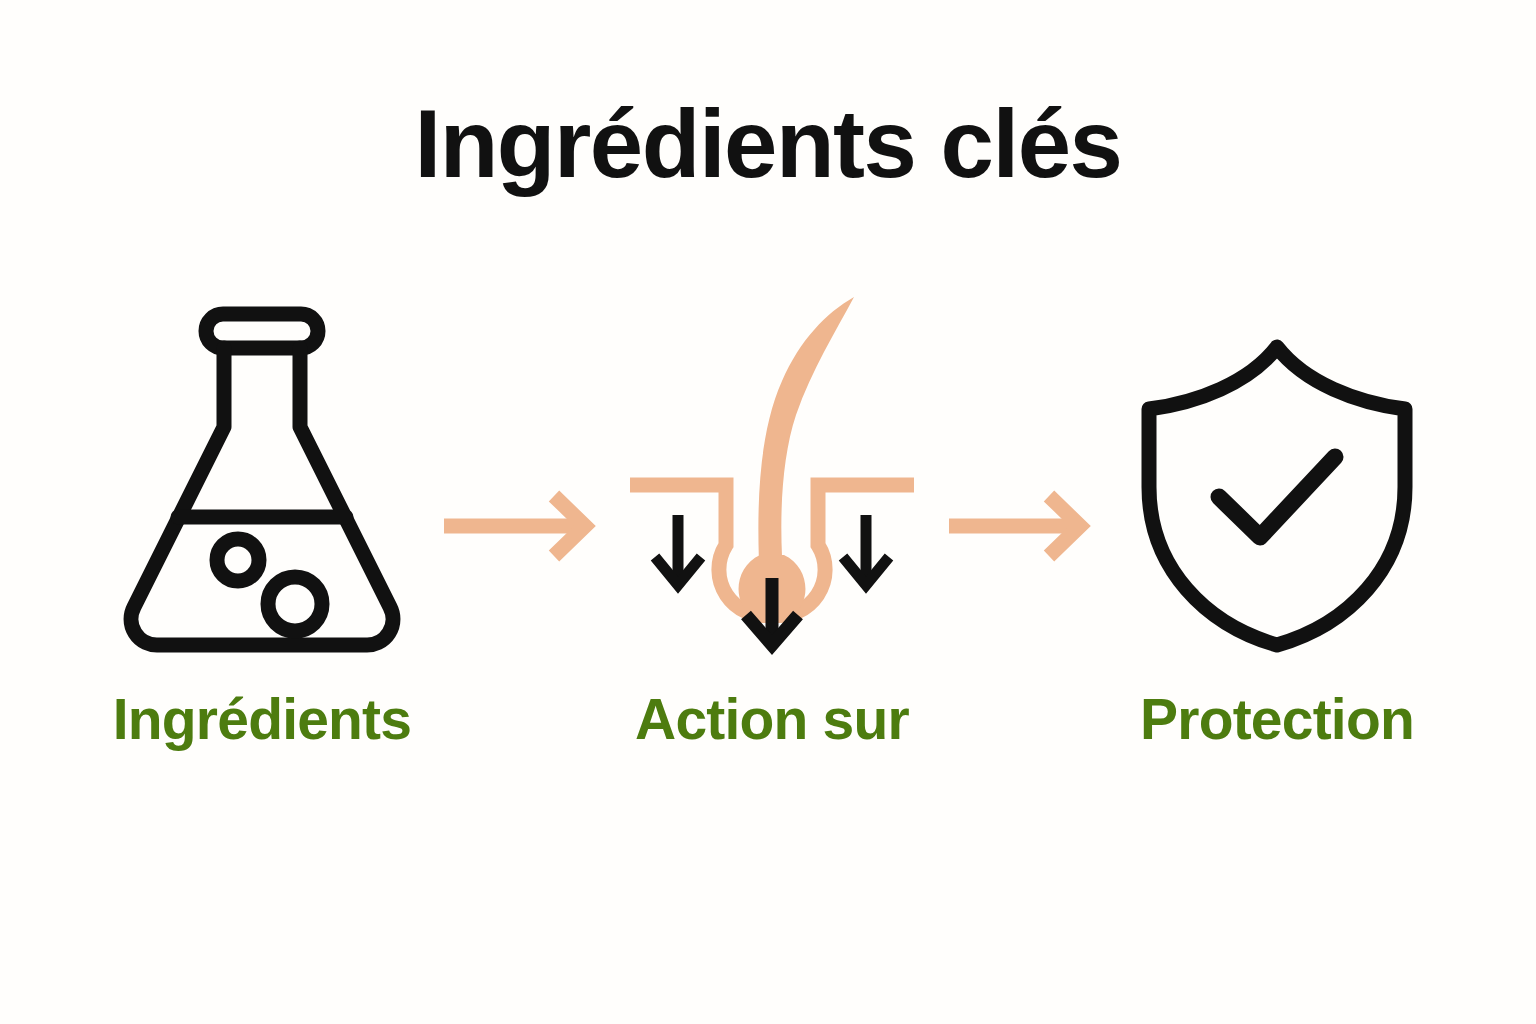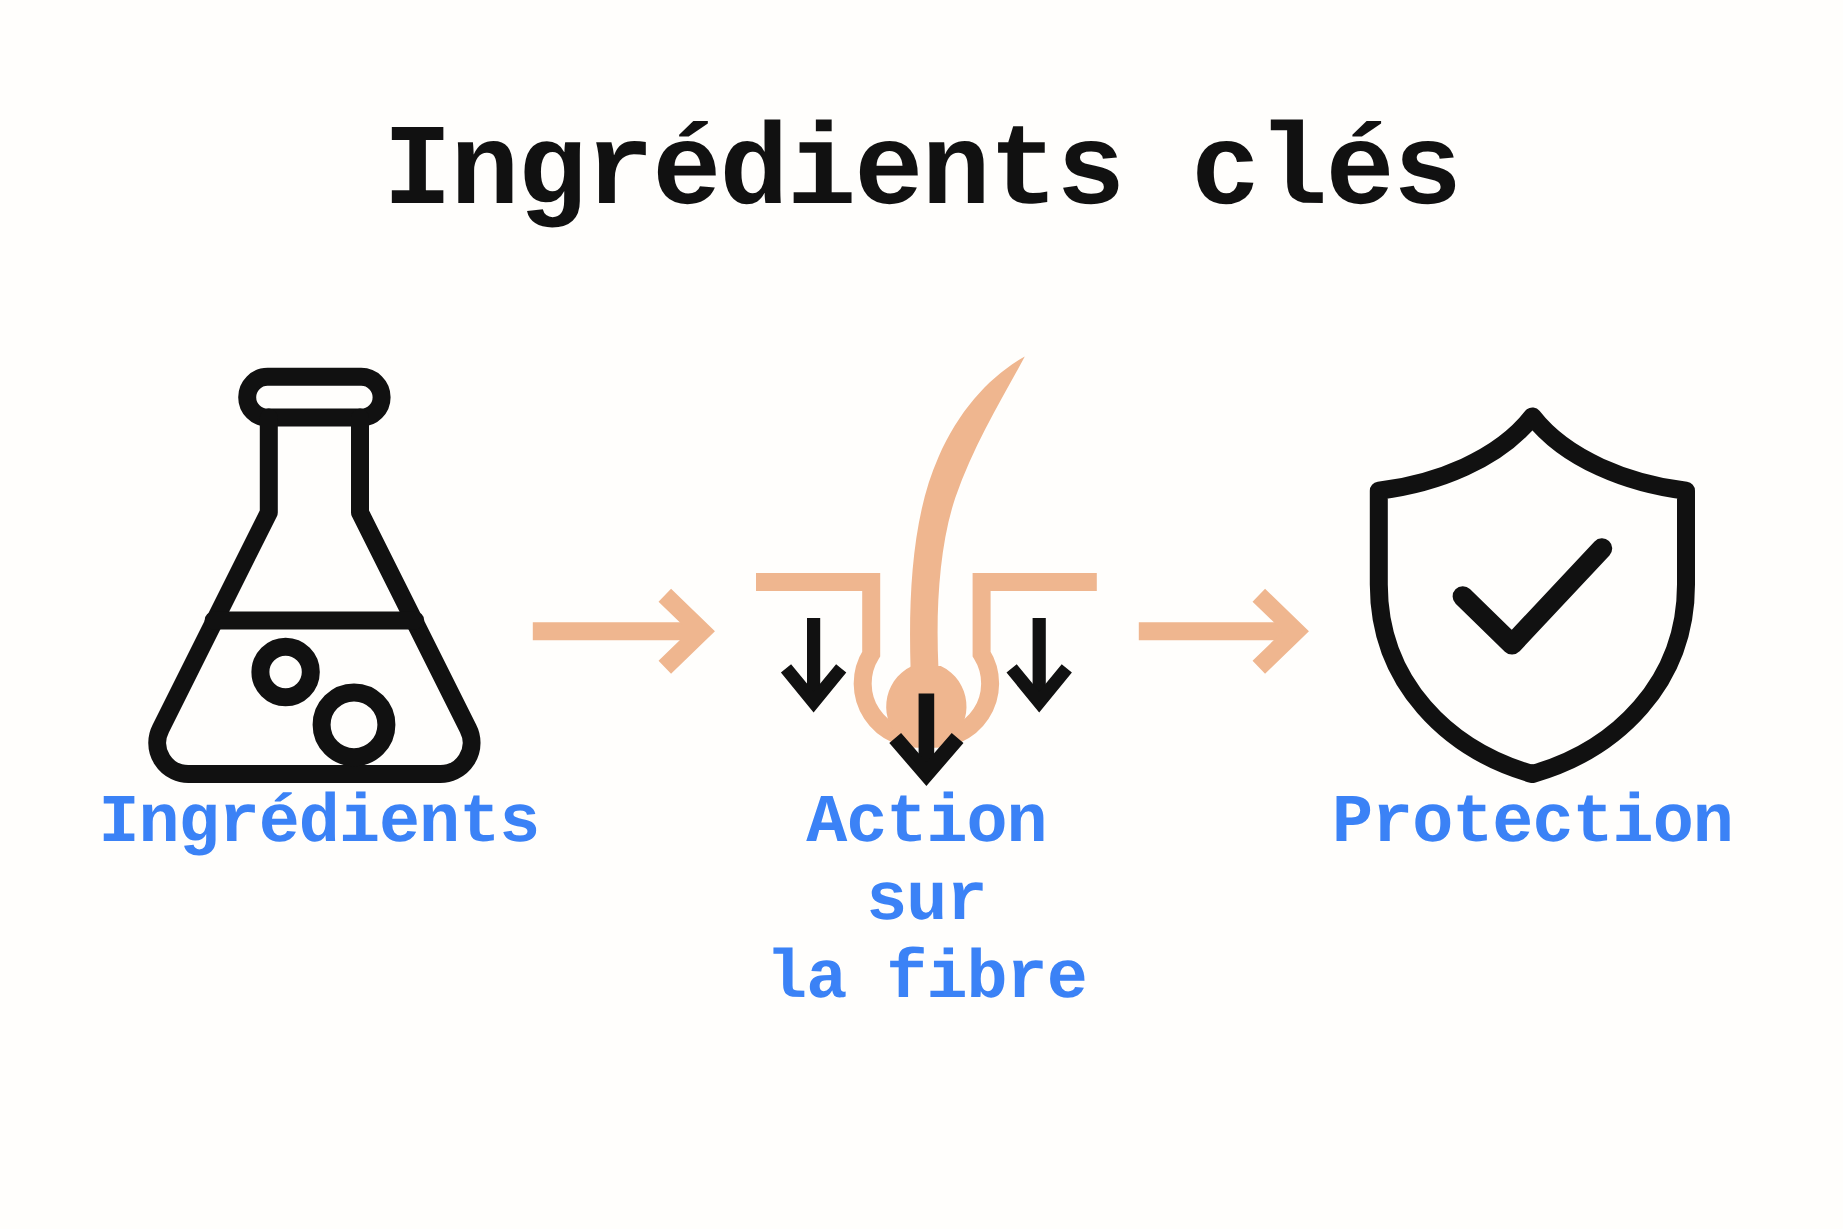--- a/index.html
+++ b/index.html
@@ -13,21 +13,20 @@
     font-family: "Liberation Sans", sans-serif;
     overflow: hidden;
     position: relative;
   }
 
   #infographic {
     position: absolute;
     inset: 0;
     width: 1536px;
     height: 746px;
-    font-family: Liberation Mono, monospace;
   }
 
   
   .title {
     position: absolute;
     top: 92px;
     left: 0;
     width: 1536px;
     text-align: center;
     font-size: 96px;
@@ -62,26 +61,27 @@
   .step-3 { width: 350px; justify-content: center; }
 
   .icon-box {
     height: 370px;
     display: flex;
     align-items: flex-end;
     justify-content: center;
   }
 
   .step-label {
+    margin-top: 32px;
     text-align: center;
     font-size: 57px;
     font-weight: 700;
     letter-spacing: -0.8px;
     line-height: 1.14;
-    color: #3b82f6;
+    color: #4d7c0f;
   }
   .step-1 .step-label { width: 360px; }
   .step-2 .step-label { width: 330px; }
   .step-3 .step-label { width: 380px; white-space: nowrap; }
 
   
   .arrow-box {
     height: 370px;
     display: flex;
     align-items: center;
@@ -175,21 +175,20 @@
 
           <g stroke="#111111" fill="none" stroke-width="13" stroke-linecap="butt" stroke-linejoin="miter">
             <line x1="150" y1="293" x2="150" y2="356"></line>
             <polyline points="124,330 150,360 176,330"></polyline>
           </g>
         </svg>
       </div>
       <div class="step-label">
         <span>Action sur</span>
         <br>
-        <span>la fibre</span>
       </div>
     </div>
 
     <div class="arrow-box arrow-2">
       <svg width="145" height="70" viewBox="0 0 145 70">
         <g fill="none" stroke="#efb68f" stroke-width="15" stroke-linecap="butt" stroke-linejoin="miter">
           <line x1="2" y1="35" x2="130" y2="35"></line>
           <polyline points="102,5 133,35 102,65"></polyline>
         </g>
       </svg>

